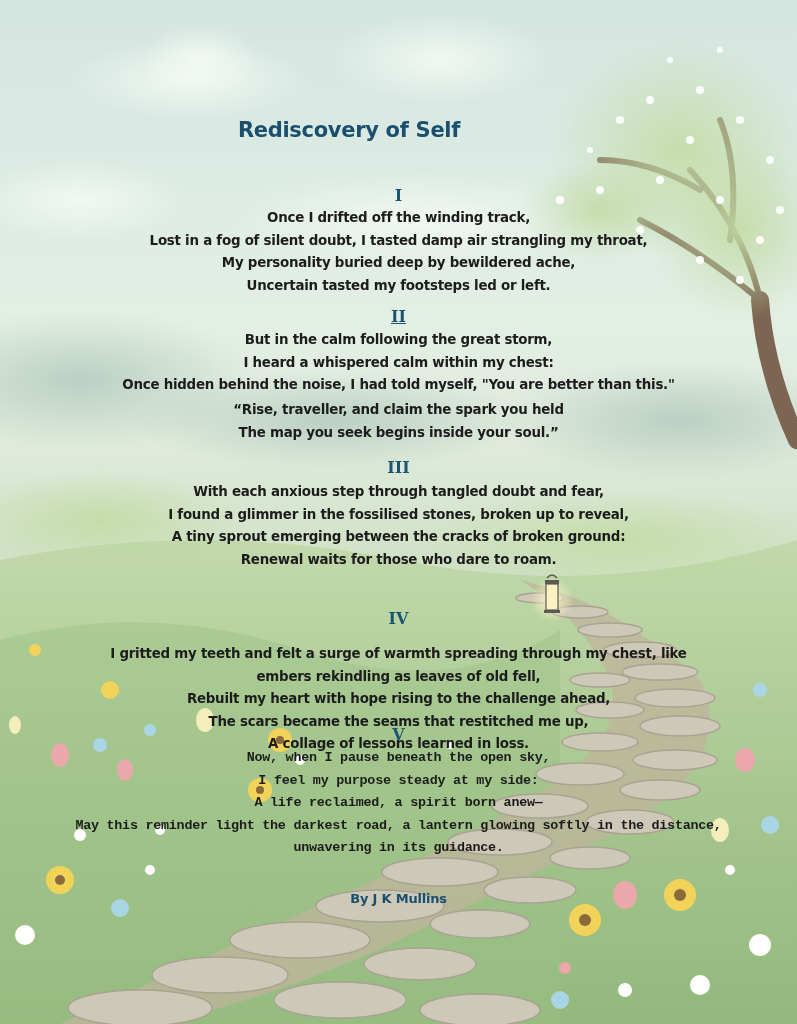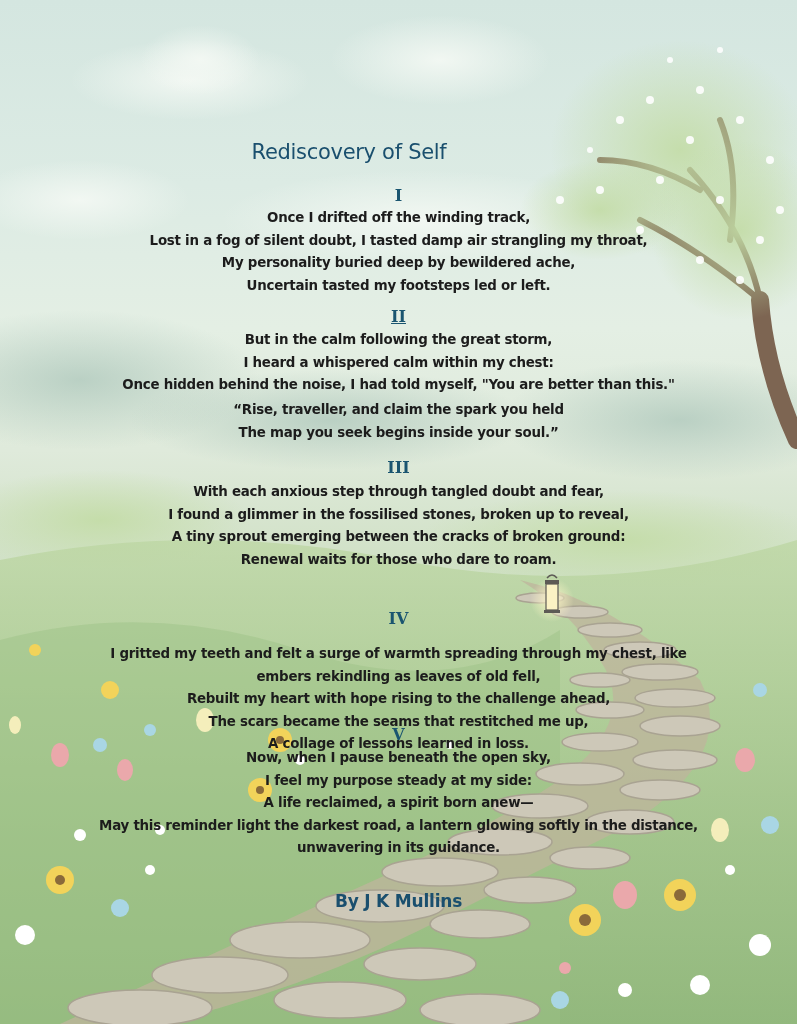--- a/index.html
+++ b/index.html
@@ -10,35 +10,35 @@
     background: linear-gradient(180deg, #d4e6e0 0%, #dcebe4 18%, #e4efe4 32%, #dfeadb 44%, #cfe0c4 56%, #bcd5a8 68%, #a9c993 82%, #9cbf86 100%);
     font-family: "DejaVu Sans", "Liberation Sans", sans-serif;
   }
   .bg { position: absolute; left: 0; top: 0; width: 797px; height: 1024px; }
   .text-layer {
     position: absolute; left: 0; top: 0; width: 797px; height: 1024px;
     text-align: center;
   }
   .title {
     position: absolute; left: 0; width: 698px; top: 118px;
-    font-size: 21px; font-weight: normal; color: #1a4f6e; letter-spacing: -0.3px; margin-top: 22px;
+    font-size: 21px; font-weight: bold; color: #1a4f6e; letter-spacing: -0.3px;
   }
   .stanza-num {
     position: absolute; left: 0; width: 797px;
     font-family: "DejaVu Serif", "Liberation Serif", serif;
     font-size: 16px; font-weight: bold; color: #1a5570;
   }
   .lines { position: absolute; left: 0; width: 797px; }
   .line {
     display: block; font-size: 13.4px; font-weight: bold; color: #1c1c1c;
     line-height: 22.5px; white-space: nowrap; letter-spacing: -0.25px;
   }
   .byline {
     position: absolute; left: 0; width: 797px; top: 891px;
-    font-size: 17px; font-weight: bold; color: #1a4f6e; letter-spacing: -0.2px;
+    font-size: 13px; font-weight: bold; color: #1a4f6e; letter-spacing: -0.2px;
   }
 </style>
 </head>
 <body>
 
 <div class="poster">
 
   <svg class="bg" viewBox="0 0 797 1024" xmlns="http://www.w3.org/2000/svg">
     <defs>
       <radialGradient id="cloudG" cx="50%" cy="50%" r="50%">
@@ -234,21 +234,21 @@
     <div class="stanza-num" style="top:588px;margin-top:21px;">IV</div>
     <div class="lines" style="top:611px;margin-top:32px;">
       <span class="line">I gritted my teeth and felt a surge of warmth spreading through my chest, like</span>
       <span class="line">embers rekindling as leaves of old fell,</span>
       <span class="line">Rebuilt my heart with hope rising to the challenge ahead,</span>
       <span class="line">The scars became the seams that restitched me up,</span>
       <span class="line">A collage of lessons learned in loss.</span>
     </div>
 
     <div class="stanza-num" style="top:725px;">V</div>
-    <div class="lines" style="top:747px;">
+    <div class="lines" style="top:747px;font-family:Liberation Mono, monospace;">
       <span class="line">Now, when I pause beneath the open sky,</span>
       <span class="line">I feel my purpose steady at my side:</span>
       <span class="line">A life reclaimed, a spirit born anew—</span>
       <span class="line">May this reminder light the darkest road, a lantern glowing softly in the distance,</span>
       <span class="line">unwavering in its guidance.</span>
     </div>
 
     <div class="byline">By J K Mullins</div>
   </div>
 </div>

